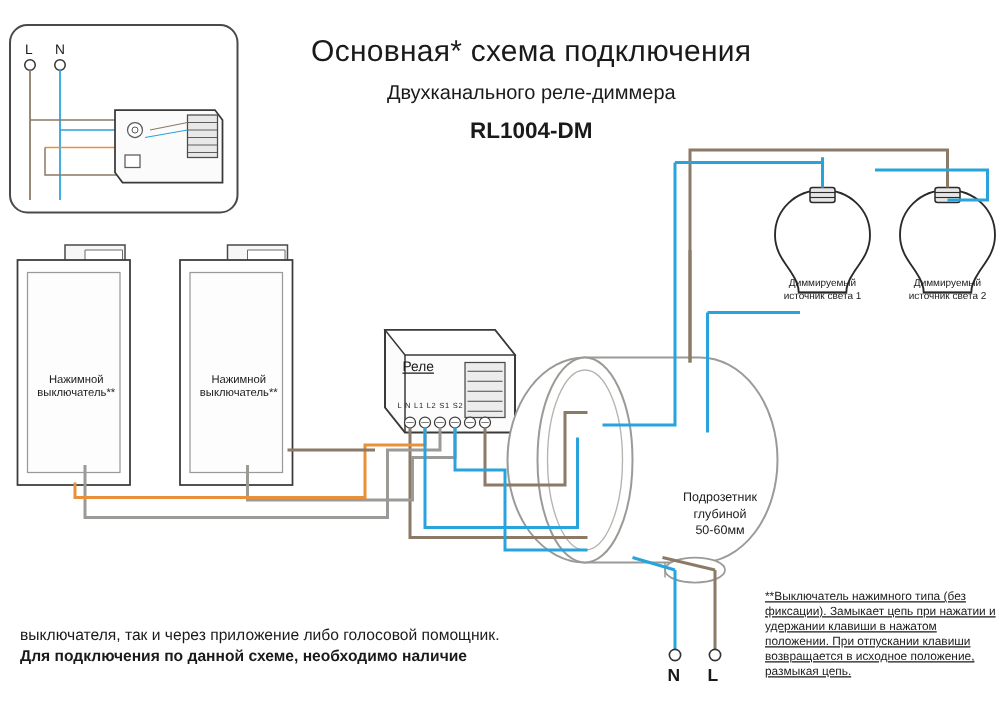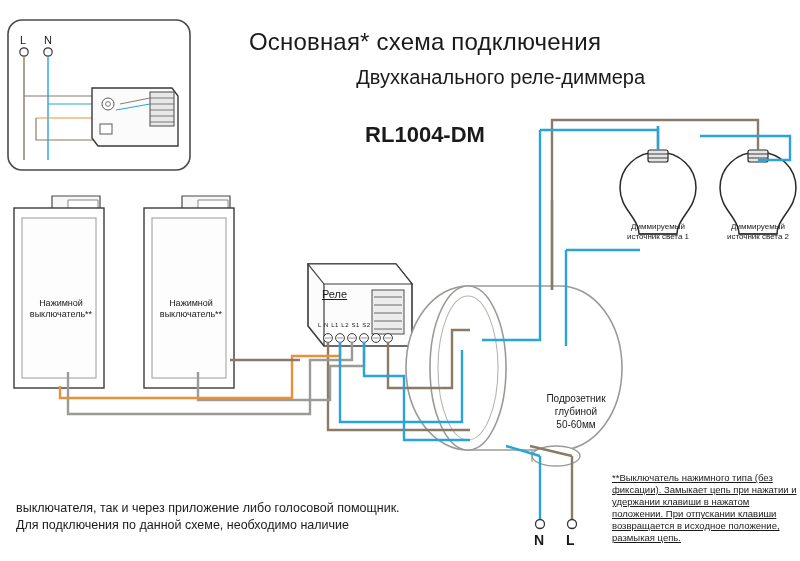--- a/index.html
+++ b/index.html
@@ -15,41 +15,41 @@
   svg.layer{position:absolute;left:0;top:0;width:800px;height:561px;}
   .txt{position:absolute;}
 
   .title-main{
     left:205px;top:28px;width:440px;
     text-align:center;
     font-size:24px;font-weight:normal;letter-spacing:.2px;
   }
   .title-sub{
     left:205px;top:66px;width:440px;
-    text-align:right;
-    font-size:20px;
+    text-align:center;
+    font-size:16px;
   }
   .title-model{
     left:205px;top:94px;width:440px;
     text-align:center;
-    font-size:22px;font-weight:bold;margin-top:28px;
+    font-size:18px;font-weight:bold;
   }
 
   .lbl-switch1{left:22px;top:298px;width:78px;text-align:center;font-size:9px;line-height:11px;}
   .lbl-switch2{left:152px;top:298px;width:78px;text-align:center;font-size:9px;line-height:11px;}
   .lbl-relay{left:322px;top:288px;font-size:11px;text-decoration:underline;}
   .lbl-lamp1{left:612px;top:222px;width:92px;text-align:center;font-size:8px;line-height:10px;}
   .lbl-lamp2{left:712px;top:222px;width:92px;text-align:center;font-size:8px;line-height:10px;}
   .lbl-box{left:524px;top:392px;width:104px;text-align:center;font-size:10px;line-height:13px;}
 
   .note-left{
     left:16px;top:466px;width:470px;
     font-size:12.5px;line-height:17px;
   }
-  .note-left b{font-weight:normal;text-align:right;}
+  .note-left b{font-weight:bold;text-align:right;}
   .note-right{
     left:612px;top:472px;width:186px;
     font-size:9.5px;line-height:12px;text-decoration:underline;
   }
 
   .term-L{left:20px;top:34px;font-size:11px;}
   .term-N{left:44px;top:34px;font-size:11px;}
   .term-bottom-N{left:534px;top:532px;font-size:14px;font-weight:bold;}
   .term-bottom-L{left:566px;top:532px;font-size:14px;font-weight:bold;}
 

